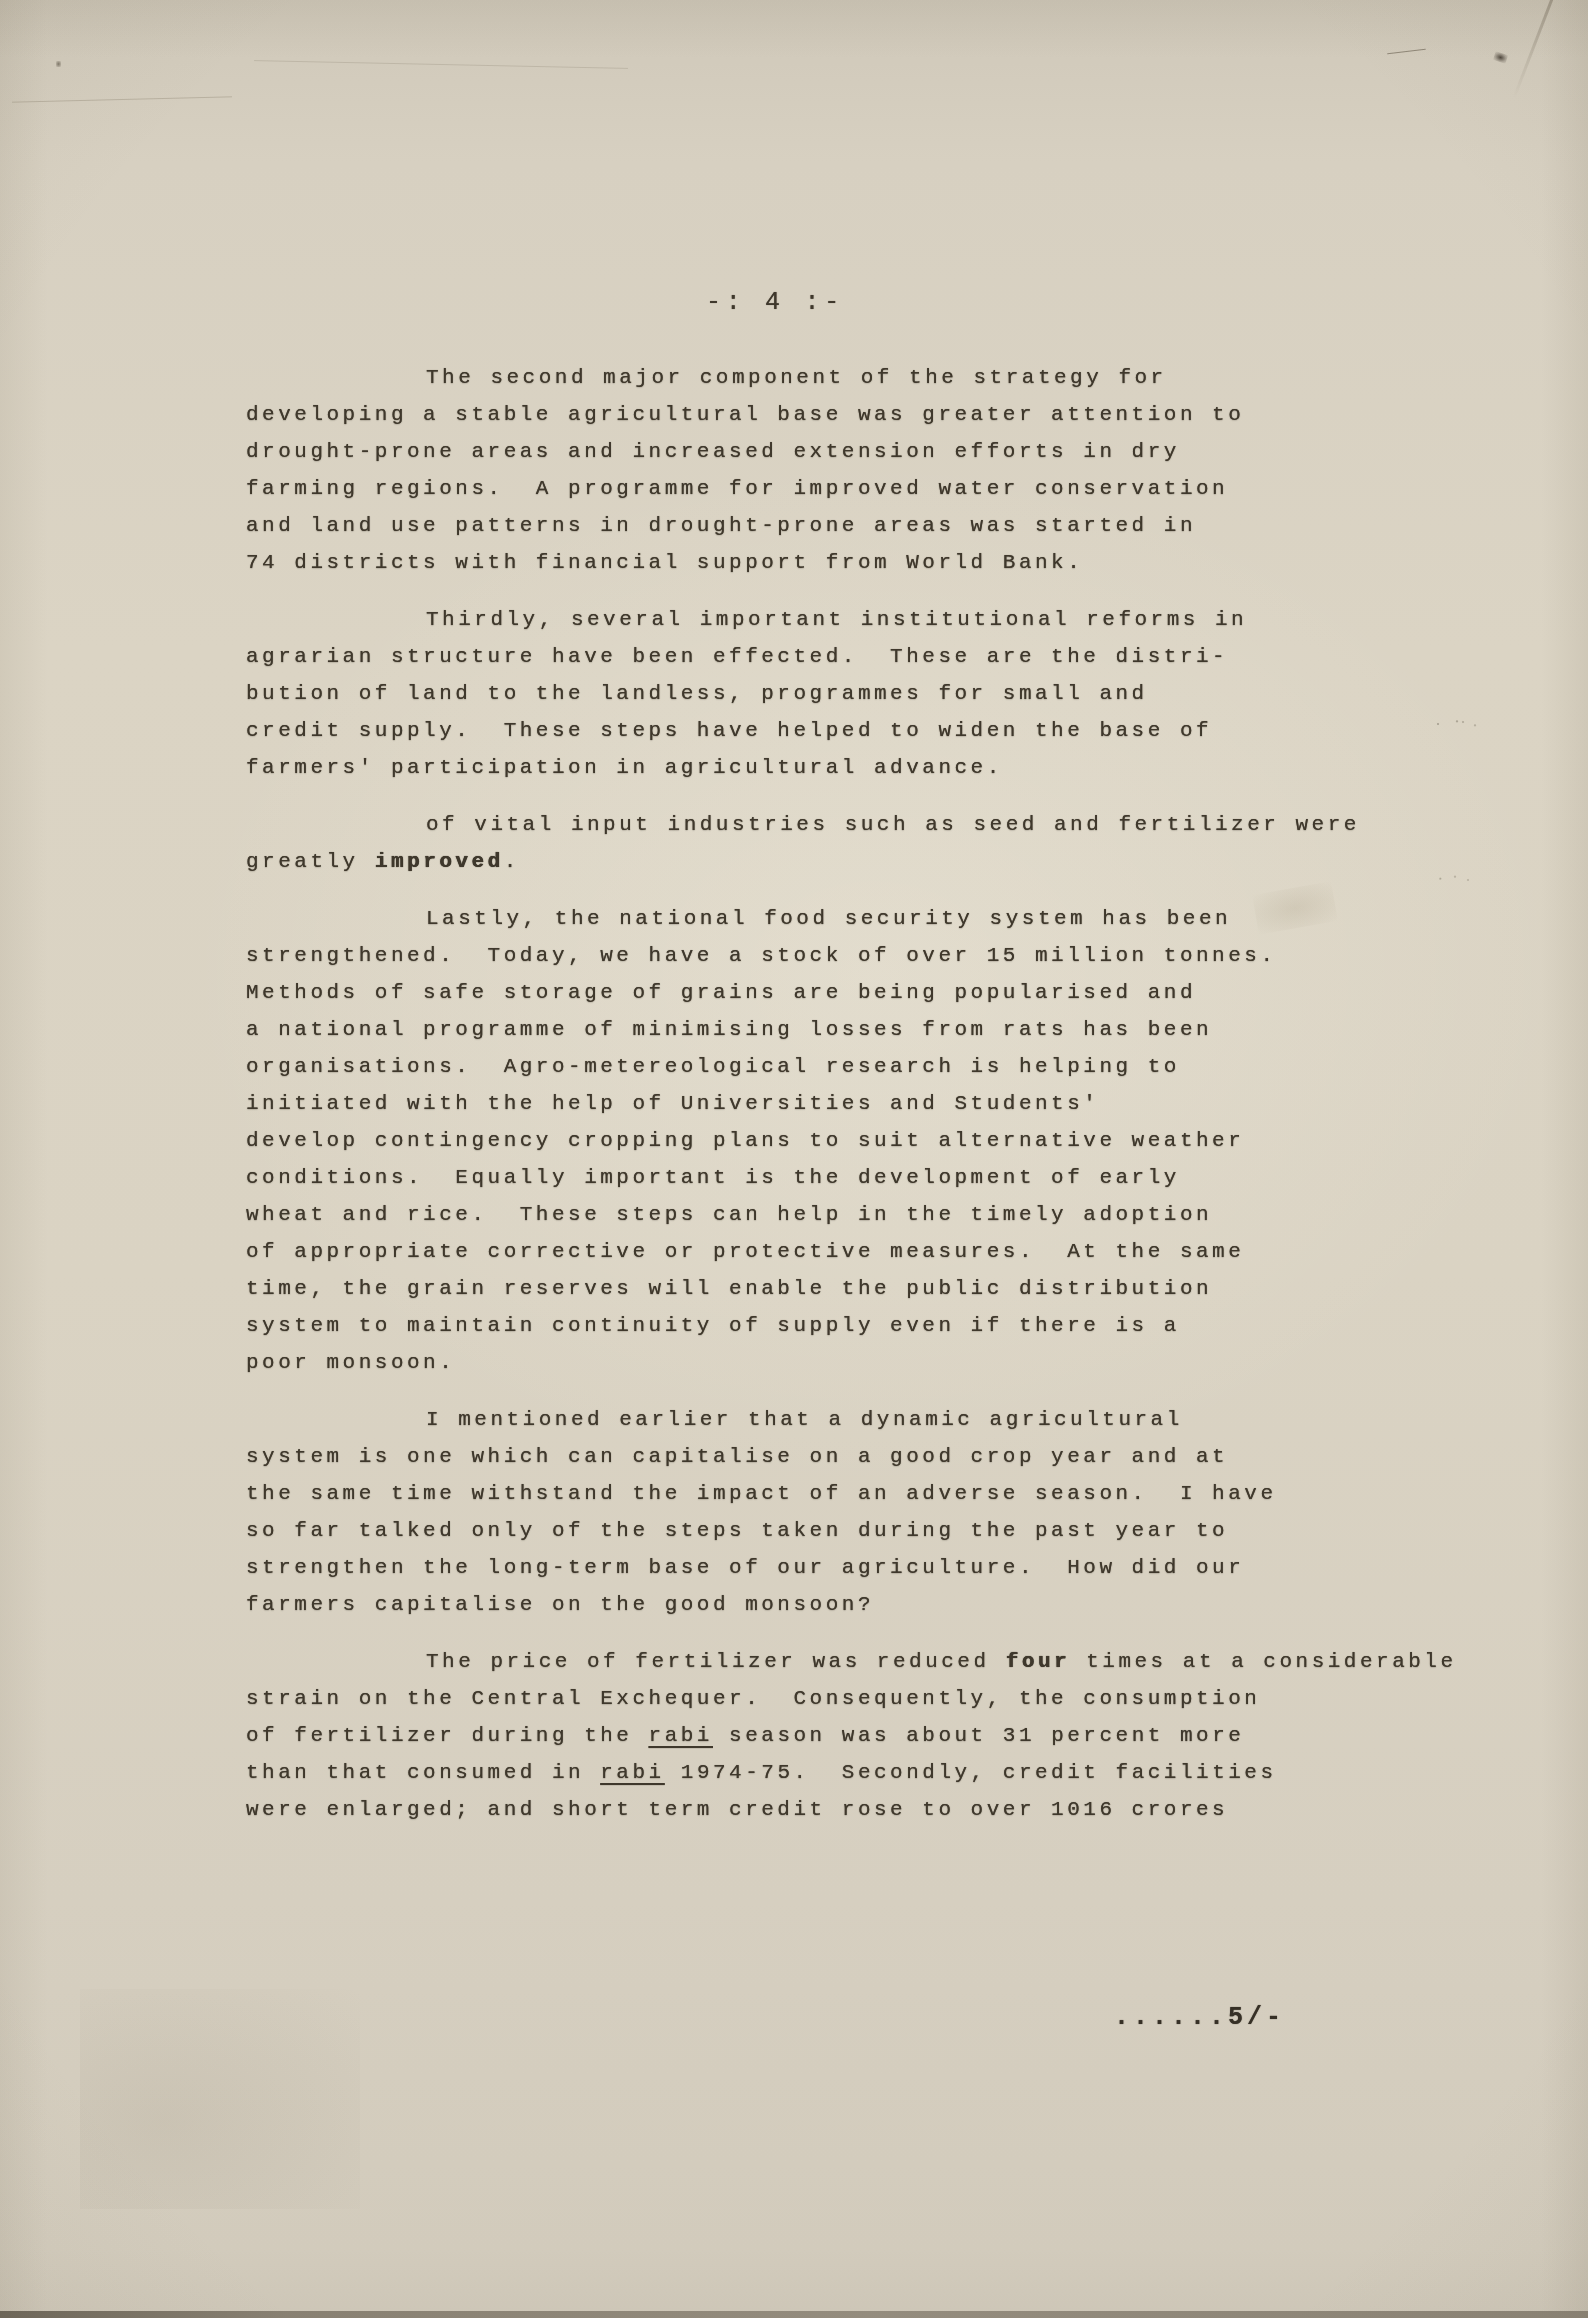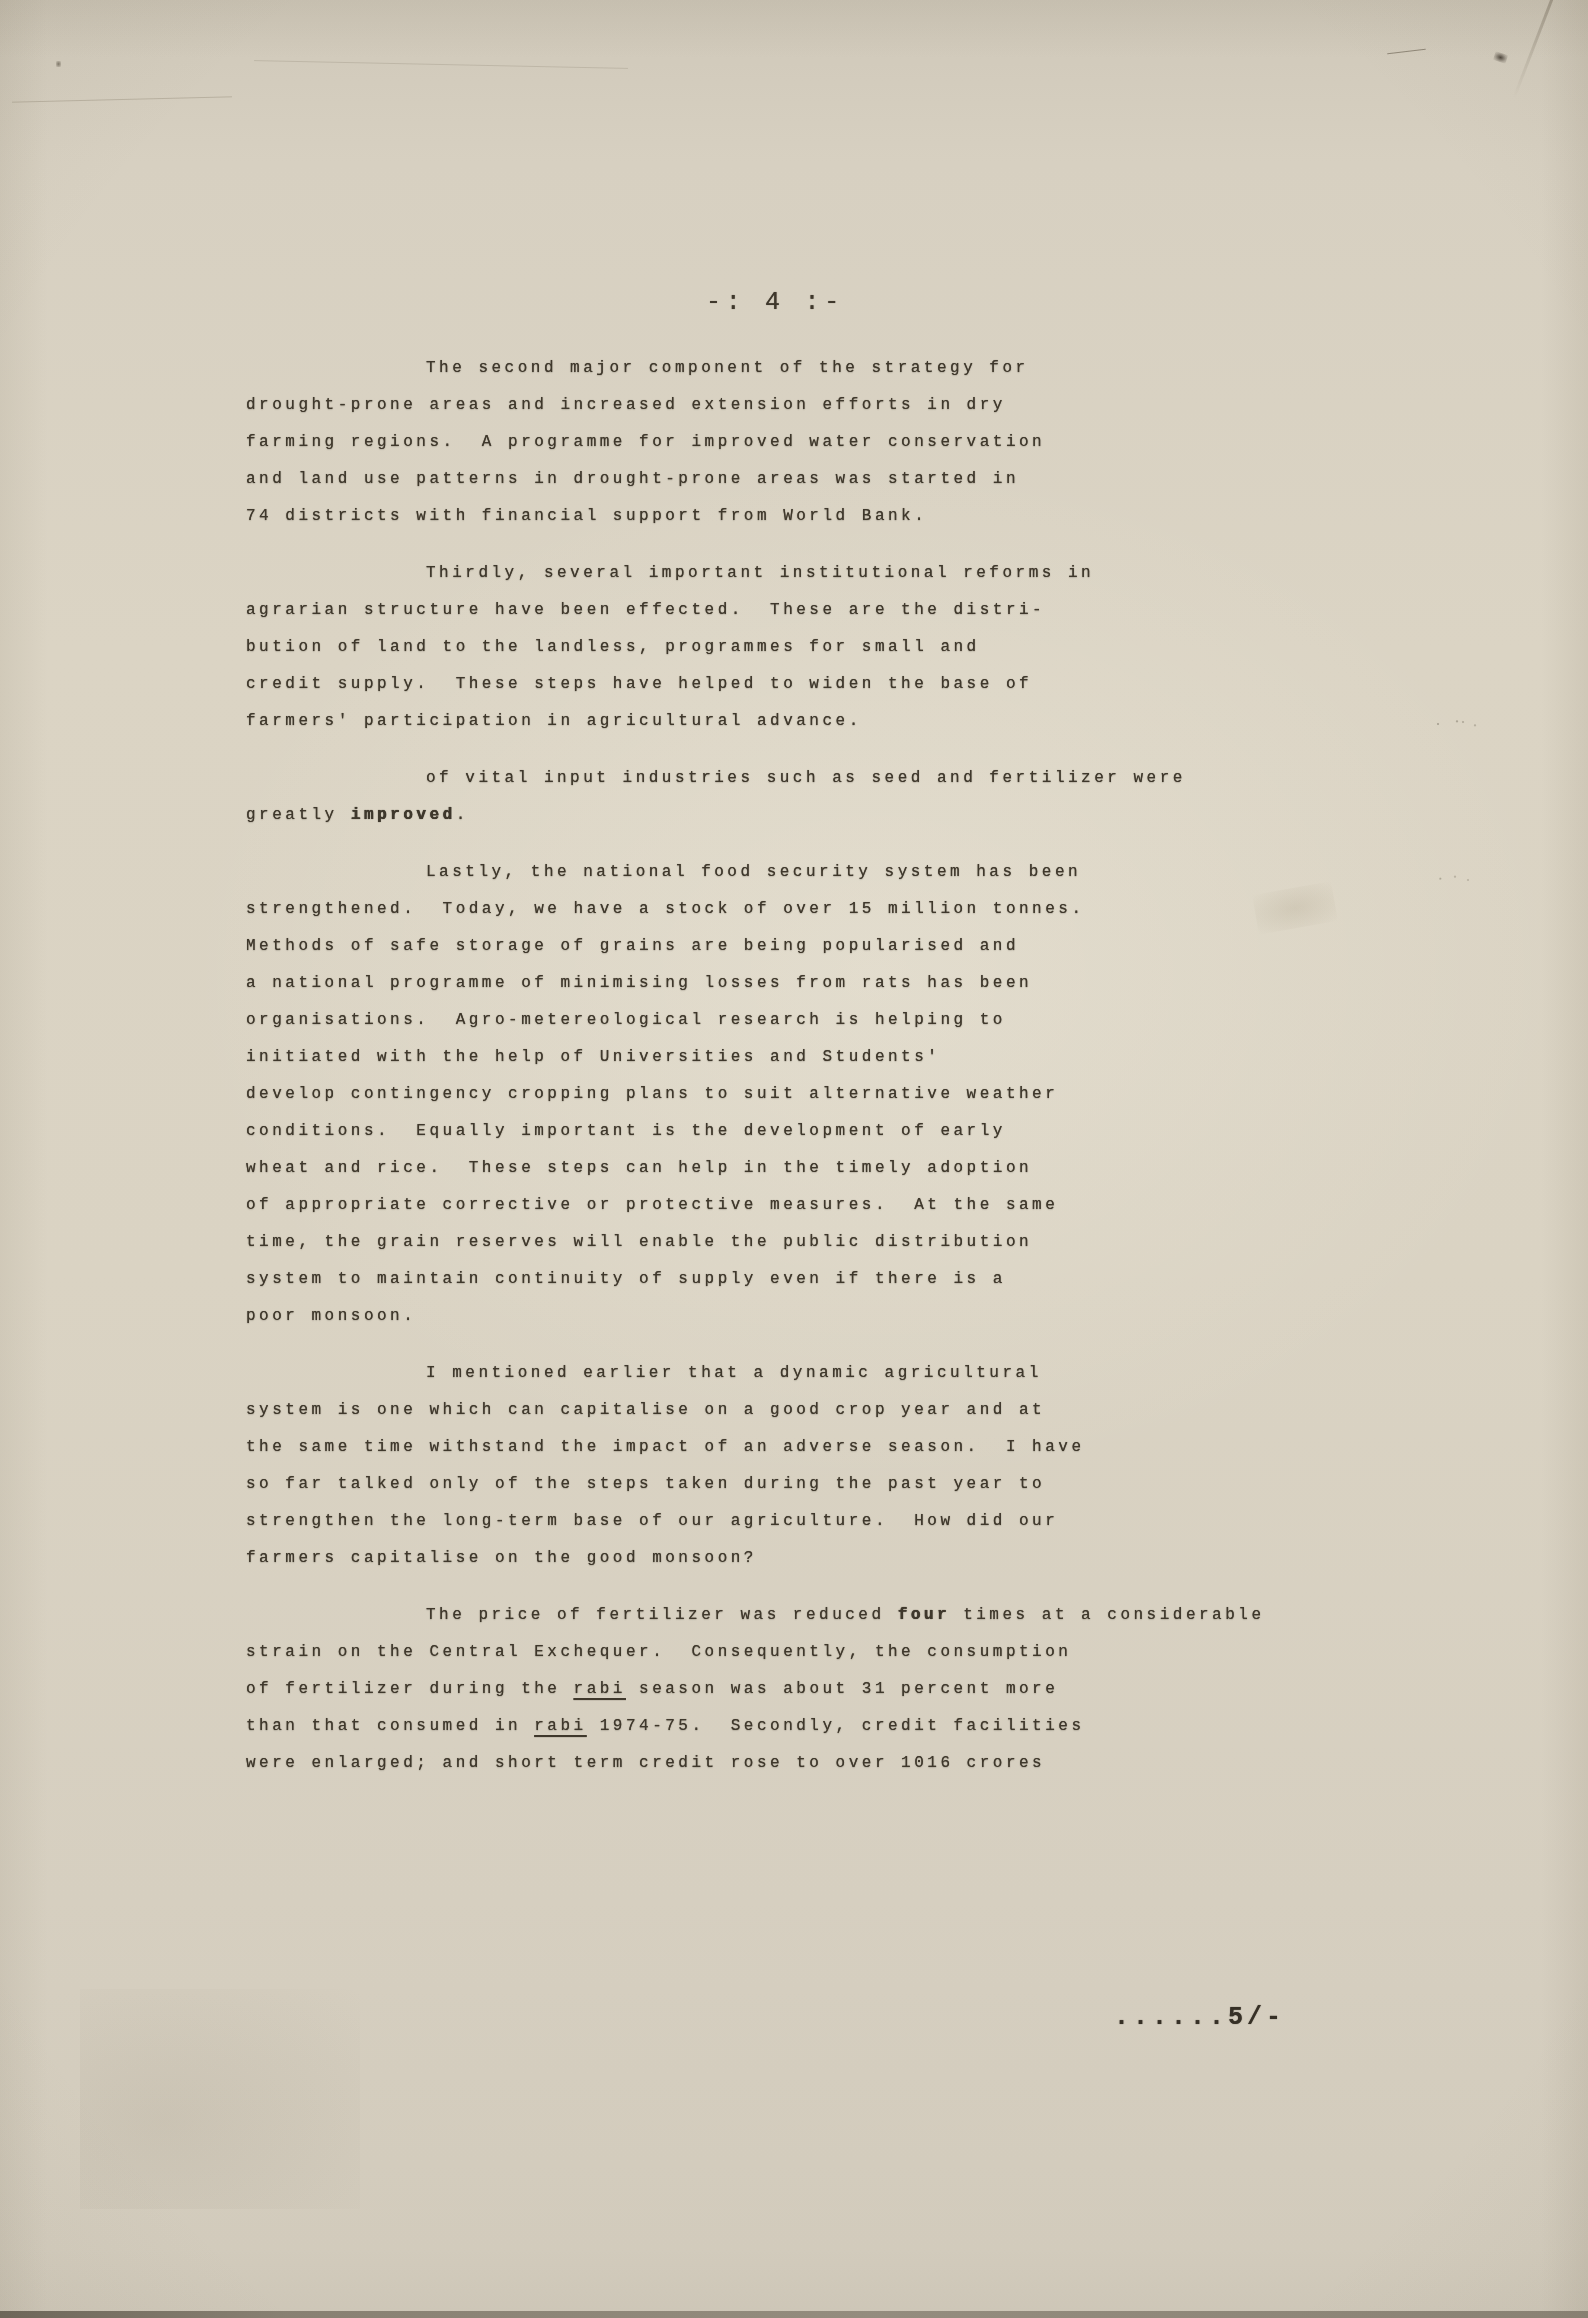--- a/index.html
+++ b/index.html
@@ -28,23 +28,23 @@
     pointer-events: none;
   }
   .bottom-edge {
     position: absolute; left: 0; right: 0; bottom: 0; height: 8px;
     background: linear-gradient(90deg, #5e574a 0%, #7c7466 18%, #8a8274 55%, #7e7668 100%);
     opacity: 0.85;
   }
   .text-body {
     position: absolute;
     left: 246px;
-    top: 350px;
+    top: 359px;
     width: 1162px;
-    font-size: 16px;
+    font-size: 21px;
     line-height: 37px;
     letter-spacing: 3.5px;
     color: #3f382c;
     text-shadow: 0 0 0.7px rgba(63,56,44,0.85), 0 0.7px 1.3px rgba(63,56,44,0.18);
   }
   .paragraph { margin: 0 0 20px 0; }
   .line { white-space: pre; }
   .paragraph .line:first-child { text-indent: 180px; }
   .line span.u {
     text-decoration: underline;
@@ -140,20 +140,21 @@
 </head>
 <body>
 
 <div class="sheet">
 
   <div class="page-number">-: 4 :-</div>
 
   <div class="text-body">
       <div class="paragraph">
         <div class="line"><span>The second major component of the strategy for</span></div>
+        <div class="line"><span>developing a stable agricultural base was greater attention to</span></div>
         <div class="line"><span>drought-prone areas and increased extension efforts in dry</span></div>
         <div class="line"><span>farming regions.  A programme for improved water conservation</span></div>
         <div class="line"><span>and land use patterns in drought-prone areas was started in</span></div>
         <div class="line"><span>74 districts with financial support from World Bank.</span></div>
       </div>
       <div class="paragraph">
         <div class="line"><span>Thirdly, several important institutional reforms in</span></div>
         <div class="line"><span>agrarian structure have been effected.  These are the distri-</span></div>
         <div class="line"><span>bution of land to the landless, programmes for small and</span></div>
         <div class="line"><span>credit supply.  These steps have helped to widen the base of</span></div>

